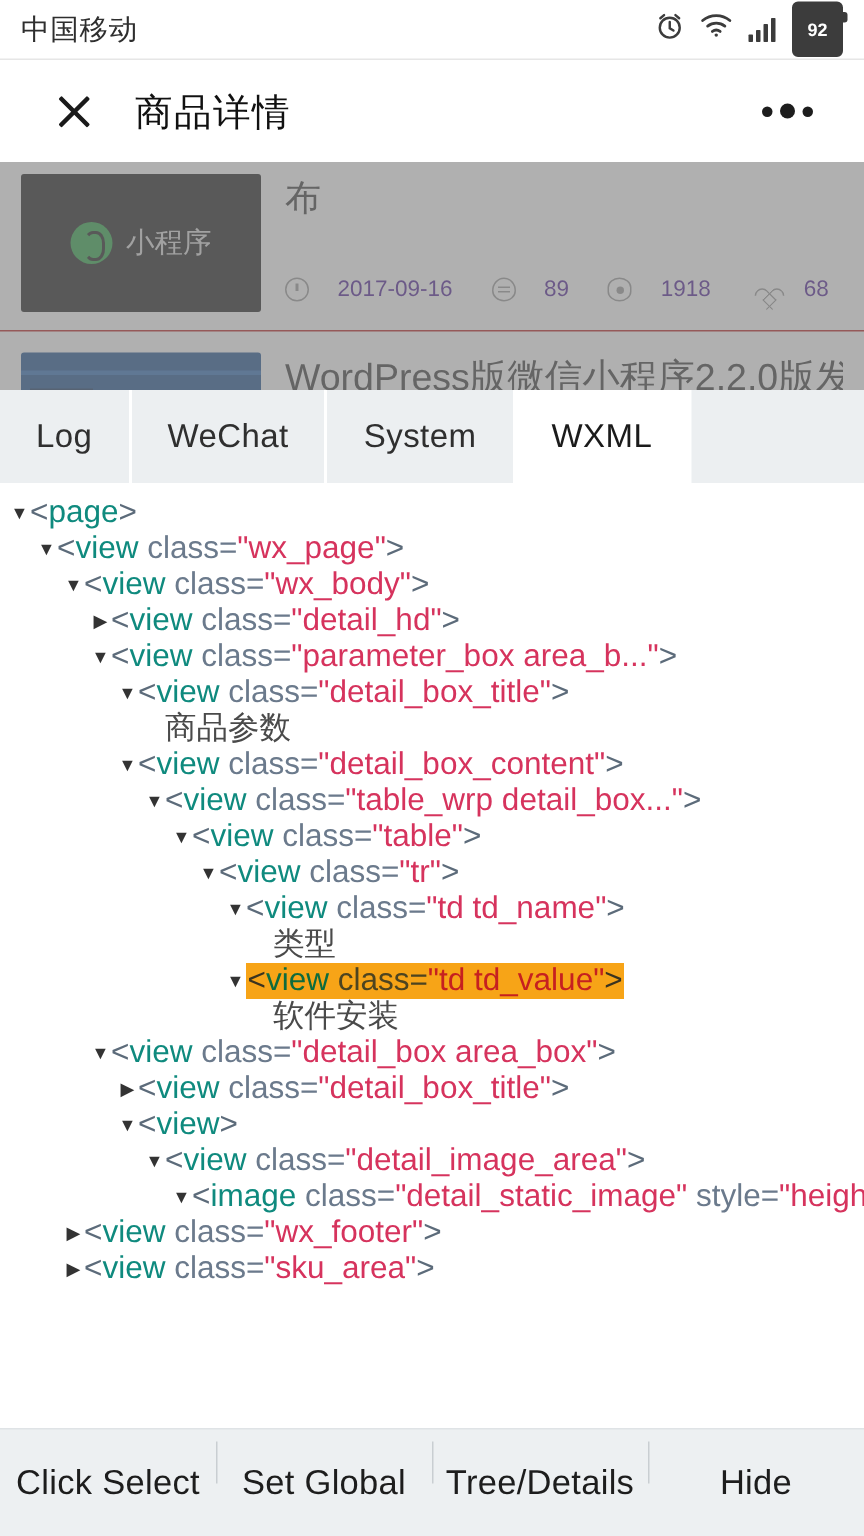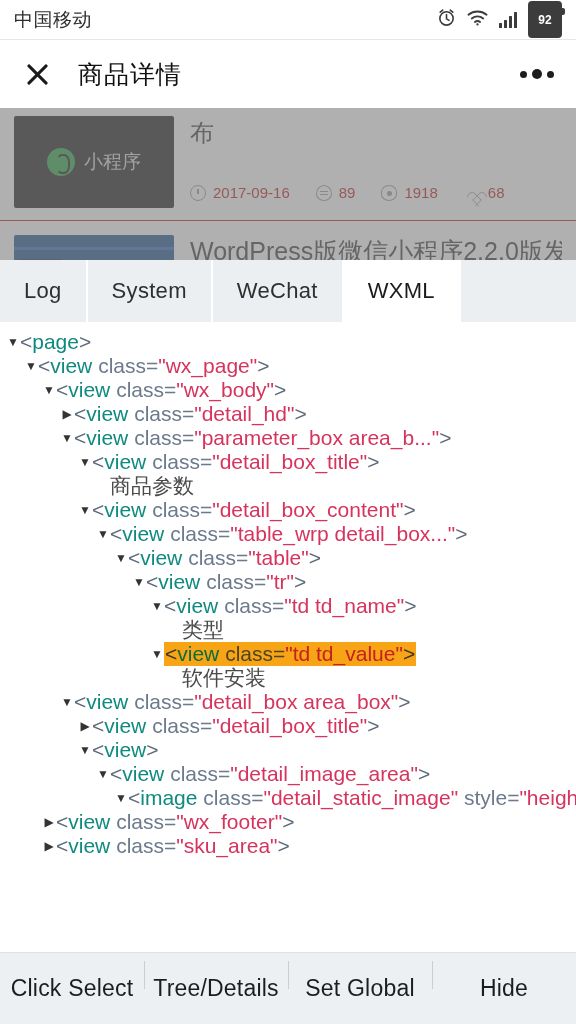--- a/index.html
+++ b/index.html
@@ -31,21 +31,21 @@
   .batt{
     width:34px;height:37px;border:2px solid #3c3c3c;border-radius:4px;
     background:#3c3c3c;color:#fff;font-size:12px;font-weight:bold;
     display:flex;align-items:center;justify-content:center;position:relative;
   }
   .batt:after{content:"";position:absolute;right:-5px;top:5px;width:3px;height:7px;background:#3c3c3c;border-radius:0 2px 2px 0;}
 
   
   .navbar{
     height:68px; background:#fff; display:flex; align-items:center;
-    padding:0 22px; position:relative;
+    padding:0 34px; position:relative;
   }
   .nav-close{ width:30px;height:30px;position:relative; flex:0 0 auto; cursor:pointer;}
   .nav-close:before,.nav-close:after{
     content:"";position:absolute;left:2px;top:14px;width:27px;height:3px;background:#1a1a1a;border-radius:1px;
   }
   .nav-close:before{transform:rotate(45deg)}
   .nav-close:after{transform:rotate(-45deg)}
   .nav-title{ font-size:25px;color:#111;margin-left:26px;letter-spacing:1px;}
   .nav-more{ margin-left:auto; display:flex; align-items:center; gap:5px; cursor:pointer;}
   .nav-more i{width:7px;height:7px;border-radius:50%;background:#1d1d1d;display:block;}
@@ -64,21 +64,21 @@
   .mp-logo{width:28px;height:28px;border-radius:50%;background:#2ba245;position:relative;}
   .mp-logo:after{
     content:"";position:absolute;left:9px;top:6px;width:10px;height:16px;
     border:2.5px solid #1b1b1b;border-radius:6px 6px 6px 6px/8px 8px 8px 8px;
     border-left-color:transparent;
   }
   .mp-name{color:#d8d8d8;font-size:19px;}
   .art-body{ flex:1; padding-left:16px; padding-top:2px; min-width:0;}
   .art-title{ font-size:24px;color:#3a3a3a;line-height:1.25; white-space:nowrap; overflow:hidden;}
   .art-meta{ display:flex; align-items:center; gap:26px; margin-top:36px; }
-  .meta{ display:flex;align-items:center;gap:7px;font-size:15px;color:#b91c1c;}
+  .meta{ display:flex;align-items:center;gap:19px;font-size:15px;color:#4c1d95;}
   .m-ic{width:16px;height:16px;border:1.6px solid #9a9a9a;border-radius:50%;position:relative;flex:0 0 auto;}
   .m-ic.clock:after{content:"";position:absolute;left:6px;top:3px;width:1.6px;height:5px;background:#9a9a9a;}
   .m-ic.bubble{border-radius:50% 50% 50% 50%/55% 55% 45% 45%;}
   .m-ic.bubble:after{content:"";position:absolute;left:3px;top:5px;width:8px;height:1.4px;background:#9a9a9a;box-shadow:0 3px 0 #9a9a9a;}
   .m-ic.eye{border-radius:50%/42%;}
   .m-ic.eye:after{content:"";position:absolute;left:5px;top:5px;width:5px;height:5px;border-radius:50%;background:#9a9a9a;}
   .m-ic.heart{border:none;width:17px;height:15px;}
   .m-ic.heart:before,.m-ic.heart:after{
     content:"";position:absolute;top:1px;width:8px;height:12px;border:1.6px solid #9a9a9a;border-radius:8px 8px 0 0;
   }
@@ -218,22 +218,22 @@
     <div class="art2-thumb"></div>
     <div class="art2-title">WordPress版微信小程序2.2.0版发</div>
   </div>
   <div class="dim"></div>
 </div>
 
 <div class="debug">
 
   <div class="tabs" id="tabs">
       <div class="tab">Log</div>
+      <div class="tab">WeChat</div>
       <div class="tab">System</div>
-      <div class="tab">WeChat</div>
       <div class="tab active">WXML</div>
       <div class="tab filler"></div>
     </div>
 
   <div class="tree" id="tree">
       <div class="row" style="padding-left: 0px;">
         <span class="caret">▼</span>
         <span class="code"><span class="punct">&lt;</span><span class="tag">page</span><span class="punct">&gt;</span></span>
       </div>
       <div class="row" style="padding-left: 18px;">
@@ -317,17 +317,17 @@
         <span class="code"><span class="punct">&lt;</span><span class="tag">view</span> <span class="attr">class=</span><span class="val">"wx_footer"</span><span class="punct">&gt;</span></span>
       </div>
       <div class="row" style="padding-left: 36px;">
         <span class="caret">▶</span>
         <span class="code"><span class="punct">&lt;</span><span class="tag">view</span> <span class="attr">class=</span><span class="val">"sku_area"</span><span class="punct">&gt;</span></span>
       </div>
     </div>
 
   <div class="toolbar" id="toolbar">
       <div class="tb">Click Select</div>
+      <div class="tb">Set Global</div>
       <div class="tb">Tree/Details</div>
-      <div class="tb">Set Global</div>
       <div class="tb">Hide</div>
     </div>
 </div>
 
 </body></html>

